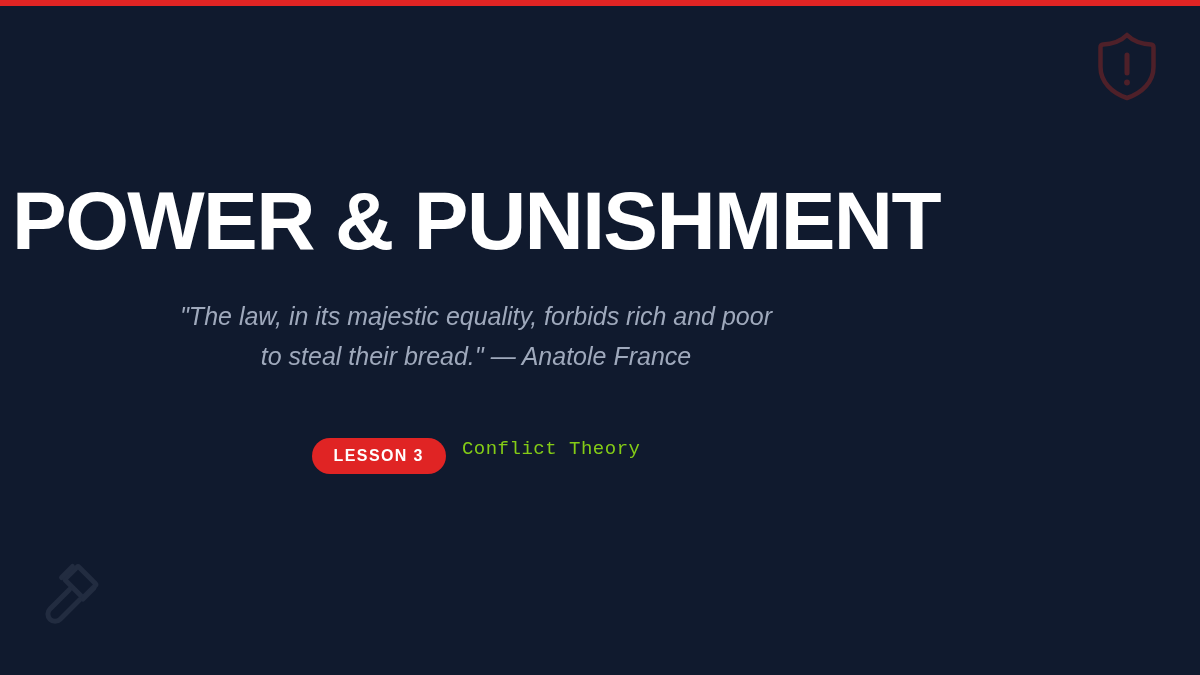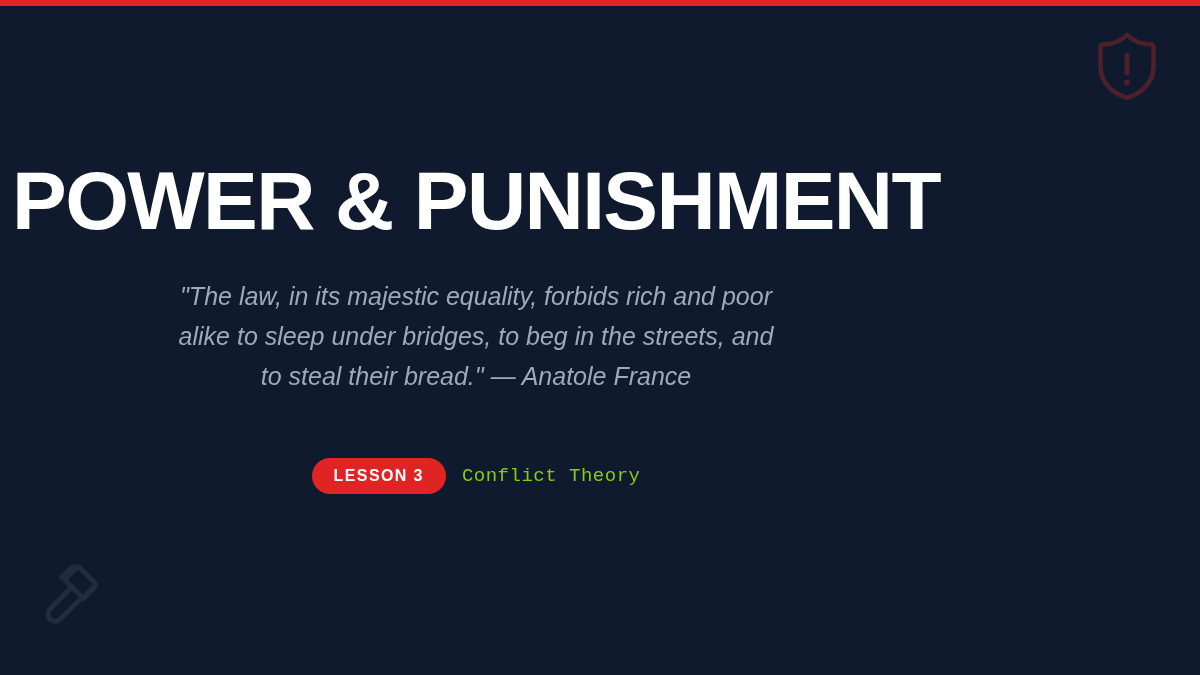--- a/index.html
+++ b/index.html
@@ -85,21 +85,21 @@
     line-height: 40px;
     color: #9fa9bc;
   }
   .quote-line {
     display: block;
   }
 
   .meta-row {
     margin-top: 62px;
     display: flex;
-    align-items: center;
+    align-items: flex-start;
     gap: 16px;
   }
 
   .lesson-badge {
     display: inline-flex;
     align-items: center;
     justify-content: center;
     height: 36px;
     padding: 0 22px;
     border-radius: 999px;
@@ -143,21 +143,20 @@
       <path d="M33.5 30.5 L14 50 a7.2 7.2 0 0 0 10.2 10.2 L43.7 40.7"></path>
     </g>
   </svg>
 
   <div class="content">
 
     <h1 class="title">POWER &amp; PUNISHMENT</h1>
 
     <div class="quote">
       <span class="quote-line">"The law, in its majestic equality, forbids rich and poor</span>
-      <span class="quote-line">alike to sleep under bridges, to beg in the streets, and</span>
       <span class="quote-line">to steal their bread." — Anatole France</span>
     </div>
 
     <div class="meta-row">
       <span class="lesson-badge">LESSON 3</span>
       <span class="topic-label">Conflict Theory</span>
     </div>
 
   </div>
 </div>

